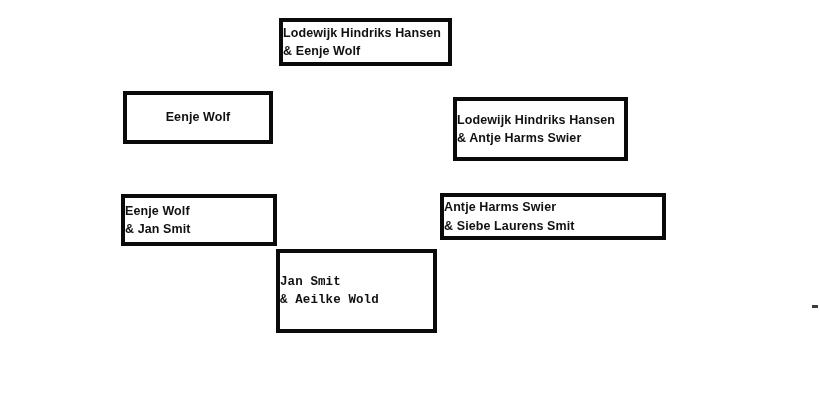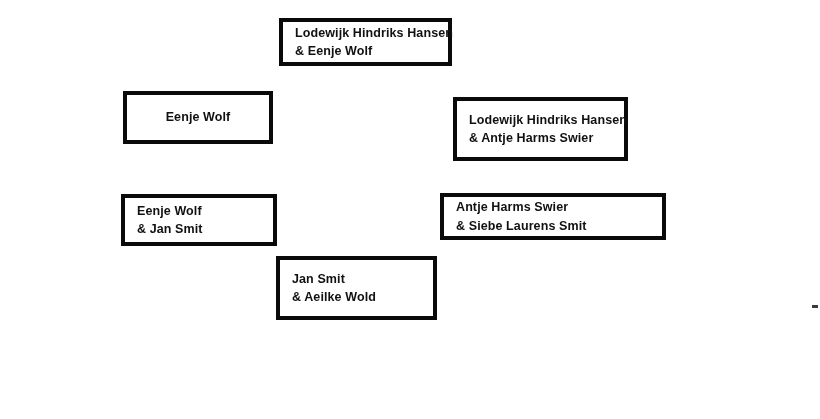--- a/index.html
+++ b/index.html
@@ -30,21 +30,20 @@
   .node-text {
     font-size: 12.5px;
     font-weight: bold;
     color: #111111;
     line-height: 1.45;
     letter-spacing: 0.1px;
     white-space: pre;
   }
   .align-left .node-text {
     text-align: left;
-    padding-left: 12px;
   }
   .align-center .node-text {
     text-align: center;
     padding: 0 8px;
   }
   .edge-mark {
     position: absolute;
     background: #3b3b3b;
   }
 </style>
@@ -70,20 +69,20 @@
   <div class="node-box align-left" style="left: 121px; top: 194px; width: 156px; height: 52px;">
     <div class="node-text">Eenje Wolf
 &amp; Jan Smit</div>
   </div>
 
   <div class="node-box align-left" style="left: 440px; top: 193px; width: 226px; height: 47px;">
     <div class="node-text">Antje Harms Swier
 &amp; Siebe Laurens Smit</div>
   </div>
 
-  <div class="node-box align-left" style="left: 276px; top: 256px; width: 161px; height: 64px;">
+  <div class="node-box align-left" style="left: 276px; top: 249px; width: 161px; height: 84px; font-family: Liberation Mono, monospace;">
     <div class="node-text">Jan Smit
 &amp; Aeilke Wold</div>
   </div>
 
   <div class="edge-mark" style="left: 812px; top: 305px; width: 6px; height: 3px; background: rgb(59, 59, 59);"></div>
 
 </div>
 
 </body></html>

